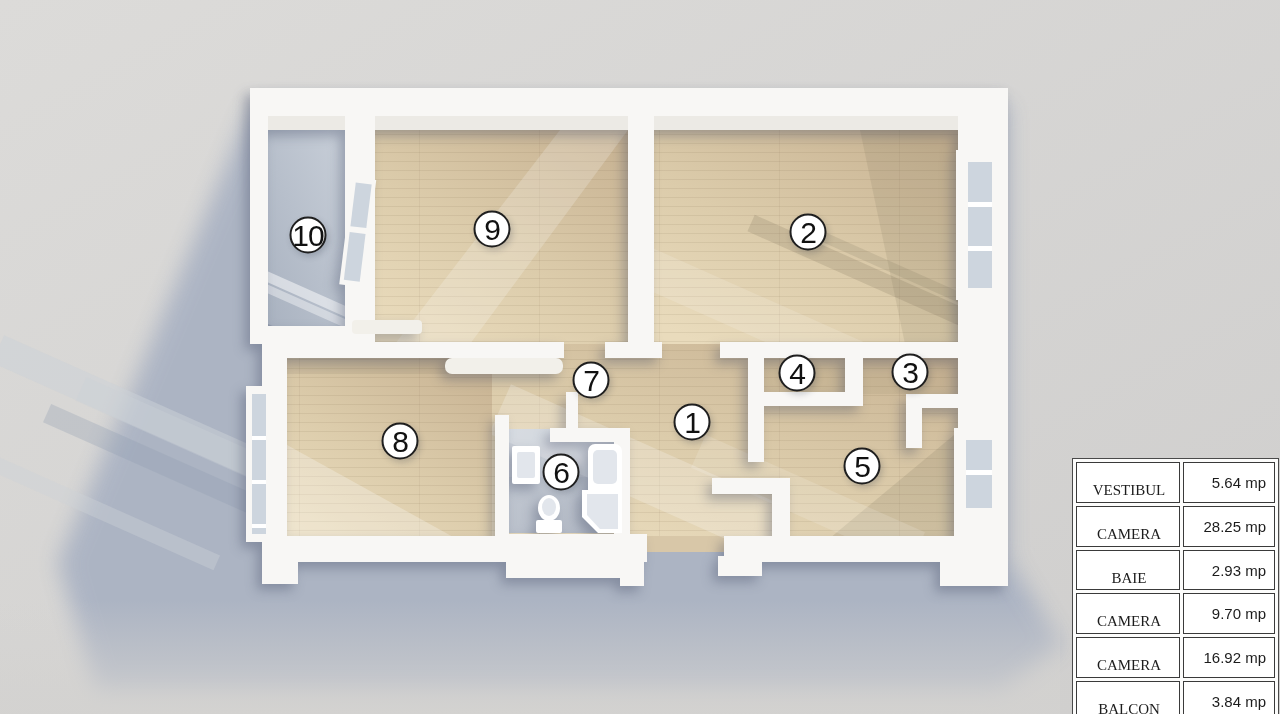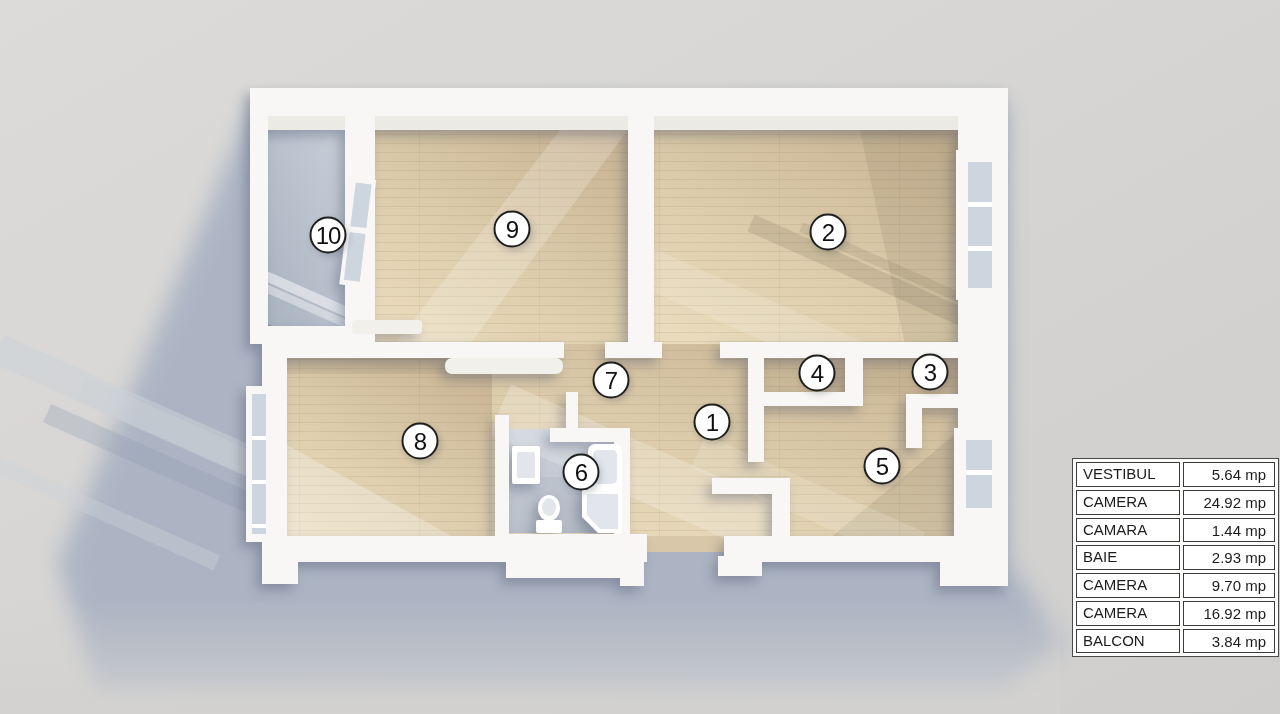--- a/index.html
+++ b/index.html
@@ -20,40 +20,39 @@
   .fixture-in{fill:#e2e6ec;}
   .walls-g{filter:drop-shadow(-5px 6px 6px rgba(55,65,90,.33));}
 
   
   .room-circle{
     position:absolute;width:37px;height:37px;border-radius:50%;
     background:var(--circle-bg,#ffffff);
     border:2px solid var(--circle-border,#1f1f1f);
     box-sizing:border-box;
     display:flex;align-items:center;justify-content:center;
-    font-size:24px;line-height:1;color:var(--number-color,#111111);
+    font-size:30px;line-height:1;color:var(--number-color,#111111);
     letter-spacing:-1px;
     transform:translate(-50%,-50%);
     box-shadow:2px 3px 6px rgba(40,50,70,.22);
-    margin-left:20px;
   }
 
   
   .legend{
     position:absolute;left:1072px;top:458px;
     border-collapse:separate;border-spacing:3px;
     background:#fcfcfb;border:1px solid var(--table-border,#4a4a4a);
   }
   .legend td{
     background:var(--cell-bg,#ffffff);
     border:1px solid var(--cell-border,#3a3a3a);
     font-size:15px;line-height:1.25;color:var(--text,#1c1c1c);
     white-space:nowrap;
   }
-  .legend td.name{width:92px;padding:2px 4px 2px 6px;text-align:left;}
+  .legend td.name{width:92px;padding:18px 4px 2px 6px;text-align:center;font-family:Liberation Serif, serif;}
   .legend td.area{width:78px;padding:2px 8px 0 4px;text-align:right;}
 </style>
 </head>
 <body>
 
 <div class="stage">
 
   <svg width="1280" height="714" viewBox="0 0 1280 714">
     <defs>
       <linearGradient id="gBg" x1="0" y1="0" x2="1" y2="1">
@@ -251,25 +250,21 @@
   <div class="room-circle" style="left:308px;top:235px">10</div>
 
   <table class="legend">
     <tbody>
       <tr>
         <td class="name">VESTIBUL</td>
         <td class="area">5.64 mp</td>
       </tr>
       <tr>
         <td class="name">CAMERA</td>
-        <td class="area">24.92 mp</td>
-      </tr>
-      <tr>
-        <td class="name">CAMARA</td>
-        <td class="area">1.44 mp</td>
+        <td class="area">28.25 mp</td>
       </tr>
       <tr>
         <td class="name">BAIE</td>
         <td class="area">2.93 mp</td>
       </tr>
       <tr>
         <td class="name">CAMERA</td>
         <td class="area">9.70 mp</td>
       </tr>
       <tr>

